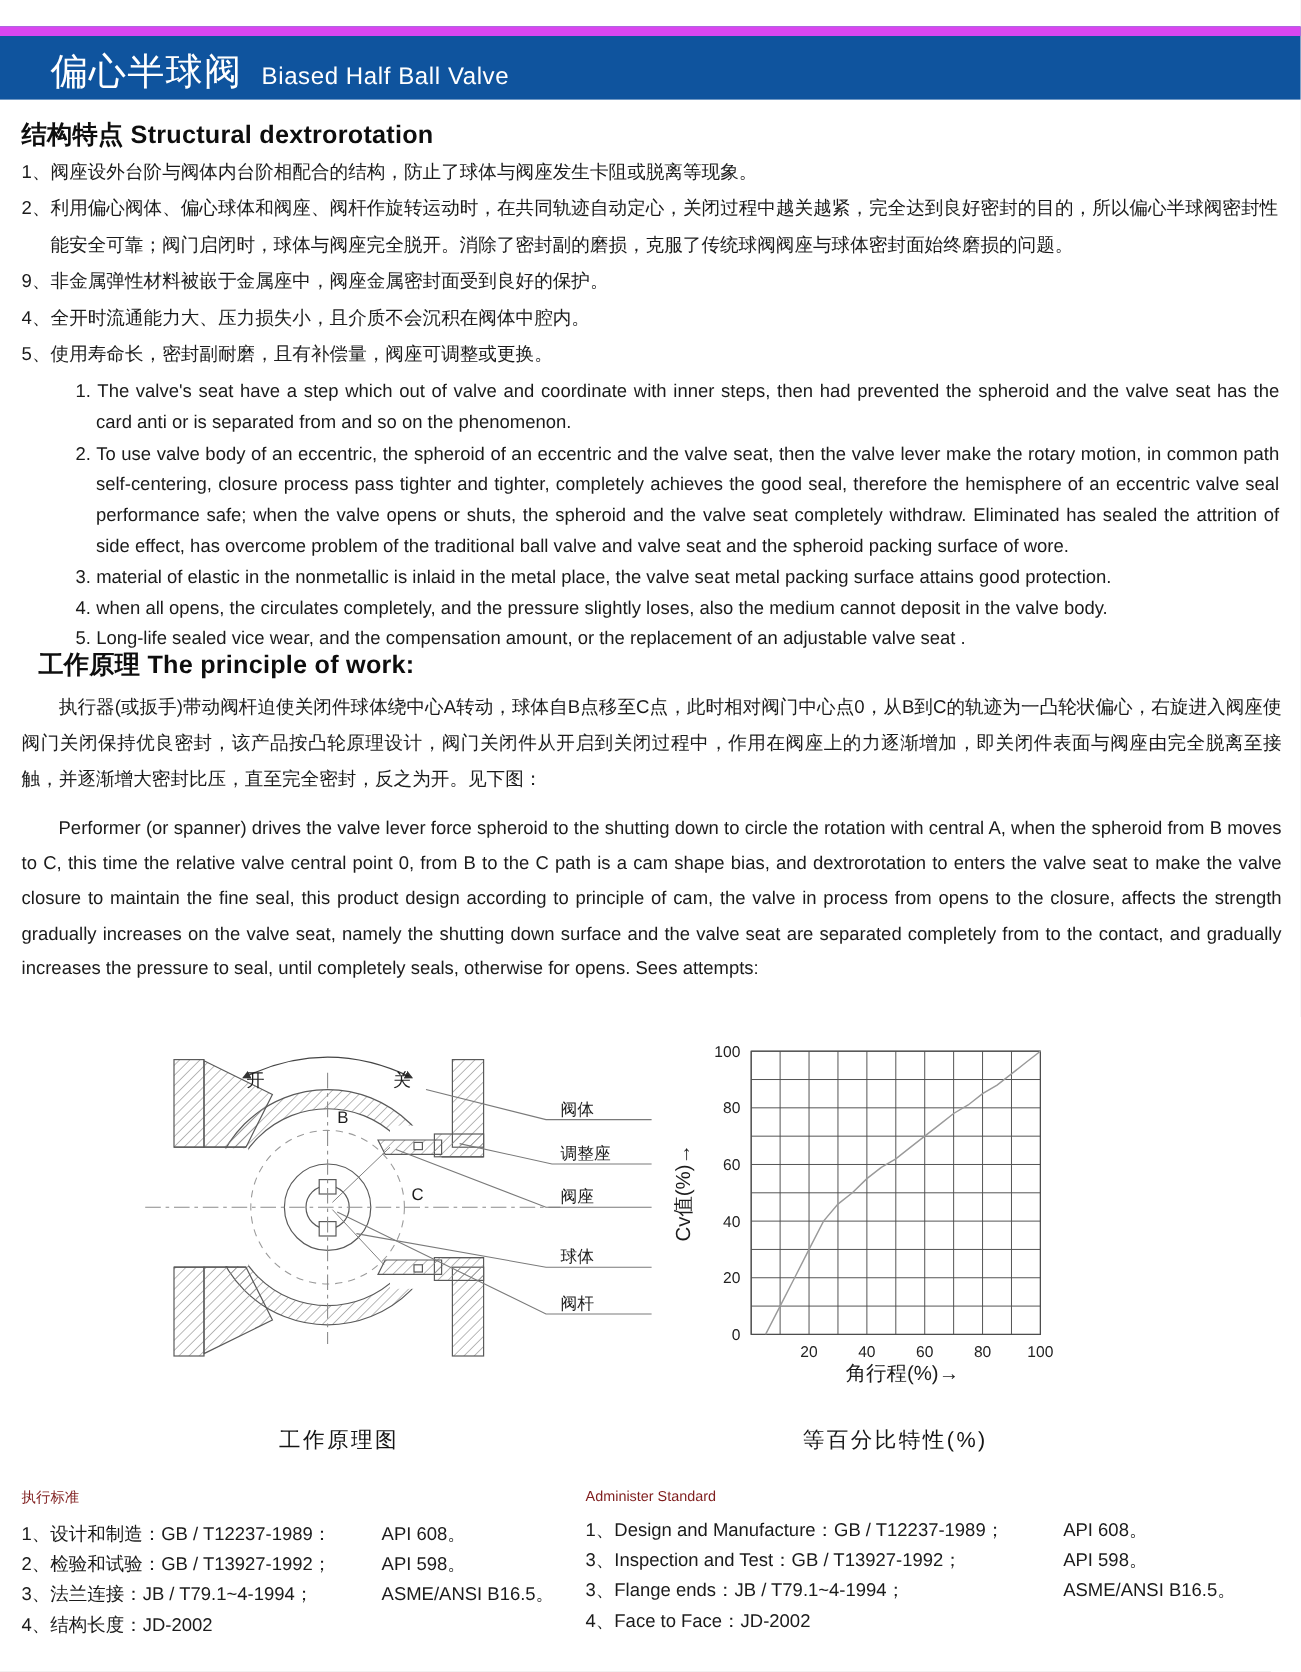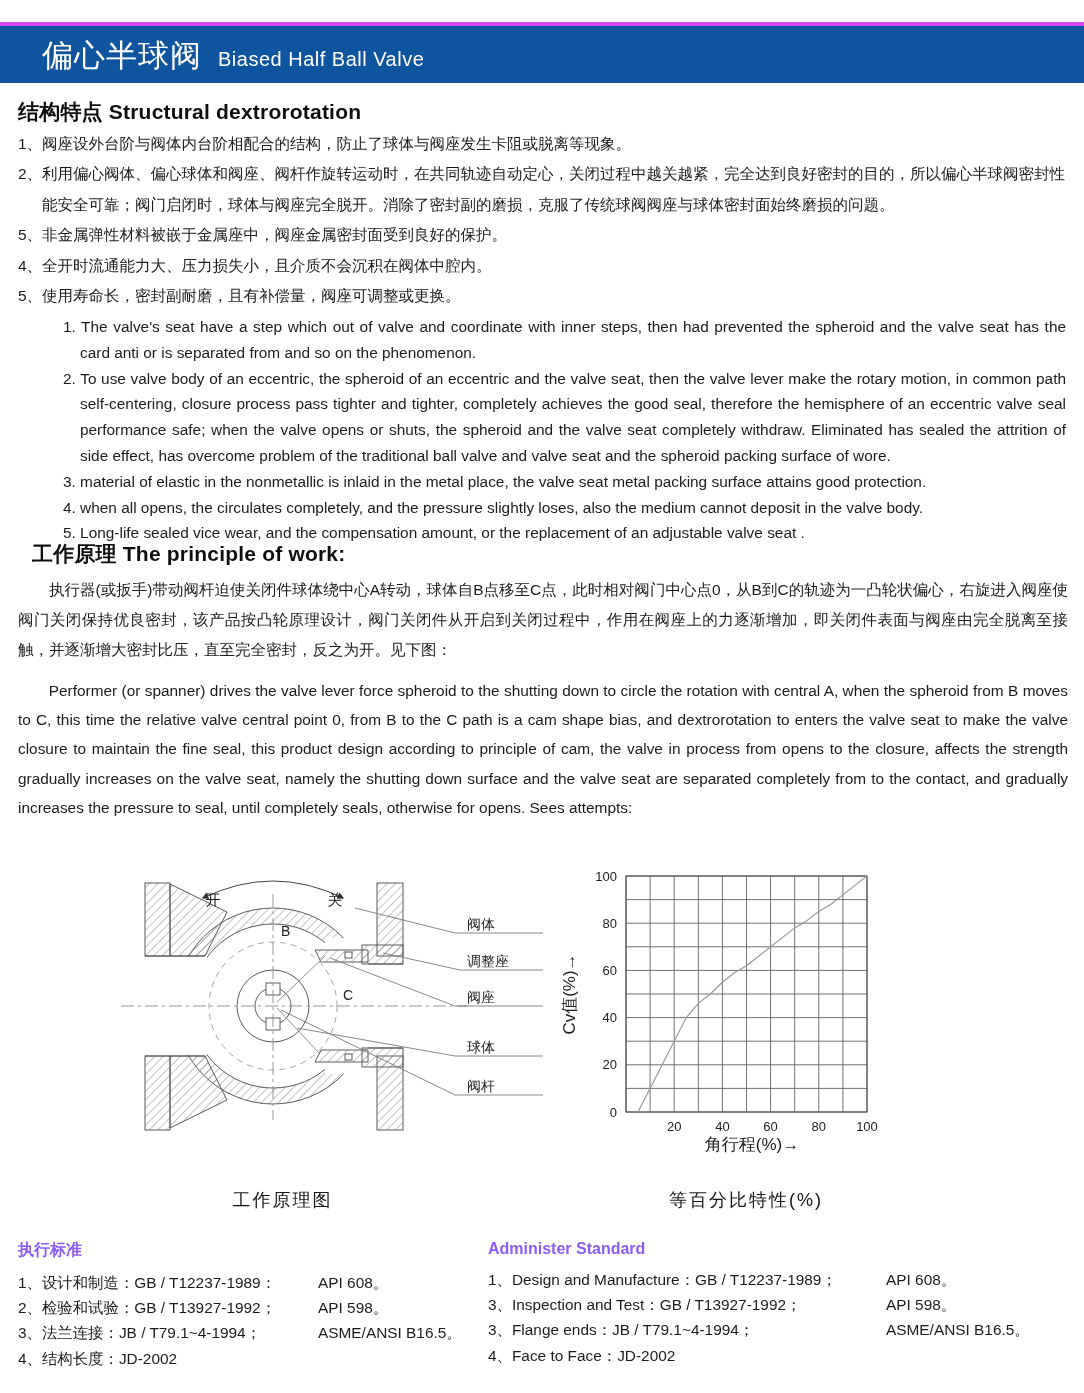--- a/index.html
+++ b/index.html
@@ -1,31 +1,31 @@
 <!DOCTYPE html>
 <html><head>
 <meta charset="utf-8">
 <style>
   html,body{margin:0;padding:0;background:#e8e8e8;}
   .page{position:relative;width:1084px;height:1393px;background:#ffffff;margin:0 auto;
         font-family:"Liberation Sans","DejaVu Sans",sans-serif;color:#1b1b1b;overflow:hidden;}
   .abs{position:absolute;}
-  .header-bar{left:0;top:22px;width:1084px;height:61px;background:#0f549e;border-top:4px solid #d946ef;
+  .header-bar{left:0;top:22px;width:1084px;height:61px;background:#0f549e;border-top:8px solid #d946ef;
               display:flex;align-items:baseline;padding-left:42px;box-sizing:border-box;color:#fff;}
   .title-zh{font-size:31px;line-height:59px;font-weight:500;letter-spacing:1px;}
   .title-en{font-size:20px;margin-left:16px;font-weight:400;letter-spacing:.5px;}
   .sec-h{font-size:21px;font-weight:bold;color:#0e0e0e;letter-spacing:.2px;}
   .zh-text{font-size:15.5px;line-height:30.4px;}
   .en-text{font-size:15.4px;line-height:25.8px;text-align:justify;}
   .zh-list .li{padding-left:24px;text-indent:-24px;}
   .en-list .li{padding-left:17px;text-indent:-17px;text-align:justify;margin-left:45px;}
   .para-zh{font-size:15.5px;line-height:30.2px;text-align:justify;text-indent:2em;}
   .para-en{font-size:15.4px;line-height:29.2px;text-align:justify;text-indent:2em;}
   .fig-caption{font-size:18px;color:#151515;text-align:center;letter-spacing:2px;}
-  .std-h{font-size:16px;font-weight:bold;color:#8b5cf6;}
+  .std-h{font-size:12px;font-weight:normal;color:#7f1d1d;}
   .std-rows{font-size:15.4px;line-height:25.2px;}
   .std-row{position:relative;height:25.2px;white-space:nowrap;}
   .std-right{position:absolute;top:0;}
   .std-left-col .std-right{left:300px;}
   .std-right-col .std-right{left:398px;}
   
   svg{overflow:visible;}
   .draw-txt{font-size:15px;fill:#1c1c1c;}
   .small-txt{font-size:14px;fill:#1c1c1c;}
   .ax-ticks text{font-size:13px;fill:#222;}
@@ -39,21 +39,21 @@
   <div class="abs header-bar" style="background: rgb(15, 84, 158);">
     <span class="title-zh">偏心半球阀</span>
     <span class="title-en">Biased Half Ball Valve</span>
   </div>
 
   <div class="abs sec-h" style="left:18px;top:98px;">结构特点 Structural dextrorotation</div>
 
   <div class="abs zh-text zh-list" style="left:18px;top:129px;width:1048px;">
     <div class="li">1、阀座设外台阶与阀体内台阶相配合的结构，防止了球体与阀座发生卡阻或脱离等现象。</div>
     <div class="li">2、利用偏心阀体、偏心球体和阀座、阀杆作旋转运动时，在共同轨迹自动定心，关闭过程中越关越紧，完全达到良好密封的目的，所以偏心半球阀密封性能安全可靠；阀门启闭时，球体与阀座完全脱开。消除了密封副的磨损，克服了传统球阀阀座与球体密封面始终磨损的问题。</div>
-    <div class="li">5、非金属弹性材料被嵌于金属座中，阀座金属密封面受到良好的保护。</div>
+    <div class="li">9、非金属弹性材料被嵌于金属座中，阀座金属密封面受到良好的保护。</div>
     <div class="li">4、全开时流通能力大、压力损失小，且介质不会沉积在阀体中腔内。</div>
     <div class="li">5、使用寿命长，密封副耐磨，且有补偿量，阀座可调整或更换。</div>
   </div>
 
   <div class="abs en-text en-list" style="left:18px;top:314px;width:1048px;">
     <div class="li">1. The valve's seat have a step which out of valve and coordinate with inner steps, then had prevented the spheroid and the valve seat has the card anti or is separated from and so on the phenomenon.</div>
     <div class="li">2. To use valve body of an eccentric, the spheroid of an eccentric and the valve seat, then the valve lever make the rotary motion, in common path self-centering, closure process pass tighter and tighter, completely achieves the good seal, therefore the hemisphere of an eccentric valve seal performance safe; when the valve opens or shuts, the spheroid and the valve seat completely withdraw. Eliminated has sealed the attrition of side effect, has overcome problem of the traditional ball valve and valve seat and the spheroid packing surface of wore.</div>
     <div class="li">3. material of elastic in the nonmetallic is inlaid in the metal place, the valve seat metal packing surface attains good protection.</div>
     <div class="li">4. when all opens, the circulates completely, and the pressure slightly loses, also the medium cannot deposit in the valve body.</div>
     <div class="li">5. Long-life sealed vice wear, and the compensation amount, or the replacement of an adjustable valve seat .</div>

